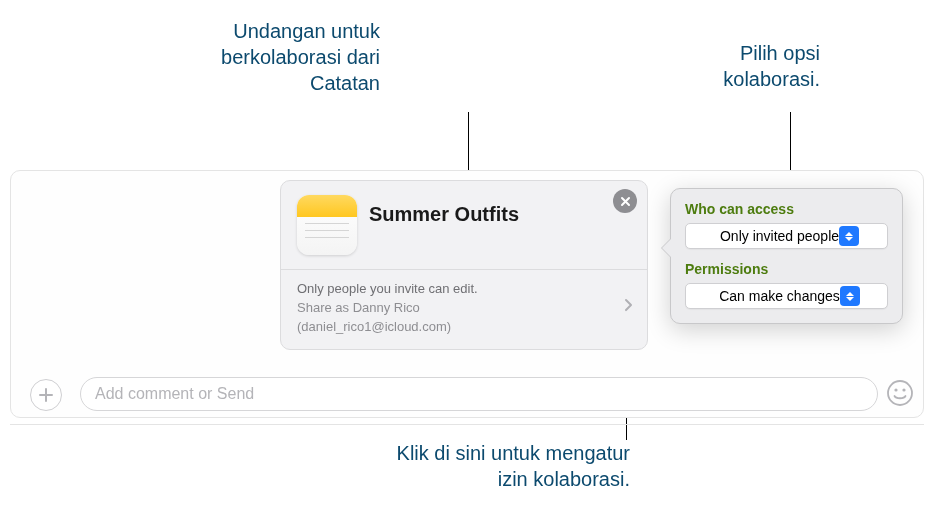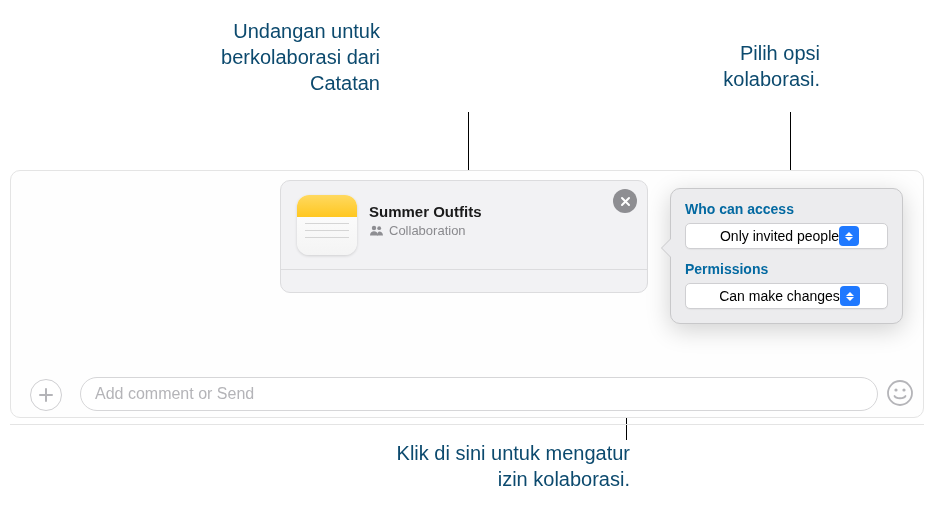--- a/index.html
+++ b/index.html
@@ -79,21 +79,21 @@
       background: #d5d5d5;
       margin-bottom: 6px;
     }
     
     .card-title-block {
       flex: 1;
       padding-top: 8px;
     }
     .card-title {
       font-weight: 700;
-      font-size: 15px;
+      font-size: 20px;
       color: #1a1a1a;
     }
     .card-subline {
       display: flex;
       align-items: center;
       gap: 5px;
       margin-top: 3px;
       color: #8a8a8e;
       font-size: 13px;
     }
@@ -155,21 +155,21 @@
       width: 0; height: 0;
       border-top: 9px solid transparent;
       border-bottom: 9px solid transparent;
       border-right: 9px solid #ececee;
       filter: drop-shadow(-1px 0 0 #c8c8ca);
     }
     
     .popover-heading {
       font-weight: 700;
       font-size: 14px;
-      color: #0369a1;
+      color: #4d7c0f;
       margin-bottom: 6px;
     }
     .popover-heading.second { margin-top: 12px; }
     
     .select {
       display: flex;
       align-items: center;
       justify-content: center;
       background: #ffffff;
       border: 1px solid #cfcfd2;
@@ -296,41 +296,40 @@
     <div class="notes-icon">
       <div class="notes-icon-top"></div>
       <div class="notes-icon-body">
         <div class="notes-icon-line"></div>
         <div class="notes-icon-line"></div>
         <div class="notes-icon-line"></div>
       </div>
     </div>
     <div class="card-title-block">
       <div class="card-title">Summer Outfits</div>
-      <div class="card-subline">
-        <span class="people-icon">
-          <svg width="15" height="11" viewBox="0 0 15 11">
-            <circle cx="5" cy="3" r="2.2" fill="#8e8e92"></circle>
-            <circle cx="10.2" cy="3.2" r="1.9" fill="#8e8e92"></circle>
-            <path d="M1 10.5 C1 7.5 3 6.2 5 6.2 C7 6.2 9 7.5 9 10.5 Z" fill="#8e8e92"></path>
-            <path d="M8.2 10.5 C8.2 8 9.2 6.5 10.5 6.5 C12 6.5 14 7.6 14 10.5 Z" fill="#8e8e92"></path>
-          </svg>
-        </span>
-        <span>Collaboration</span>
-      </div>
     </div>
     <div class="close-btn">
       <svg width="11" height="11" viewBox="0 0 11 11">
         <path d="M2 2 L9 9 M9 2 L2 9" stroke="#fff" stroke-width="2" stroke-linecap="round"></path>
       </svg>
     </div>
   </div>
 
   <div class="card-divider"></div>
 
+  <div class="card-bottom">
+    <div class="line1">Only people you invite can edit.</div>
+    <div>Share as Danny Rico</div>
+    <div>(daniel_rico1@icloud.com)</div>
+    <span class="chevron">
+      <svg width="9" height="14" viewBox="0 0 9 14">
+        <path d="M2 2 L7 7 L2 12" stroke="#b0b0b4" stroke-width="2" fill="none" stroke-linecap="round" stroke-linejoin="round"></path>
+      </svg>
+    </span>
+  </div>
 </div>
 
 <div class="popover">
   <div class="popover-heading">Who can access</div>
   <div class="select">
     <span>Only invited people</span>
     <span class="select-caret">
       <span class="tri up"></span>
       <span class="tri down"></span>
     </span>

